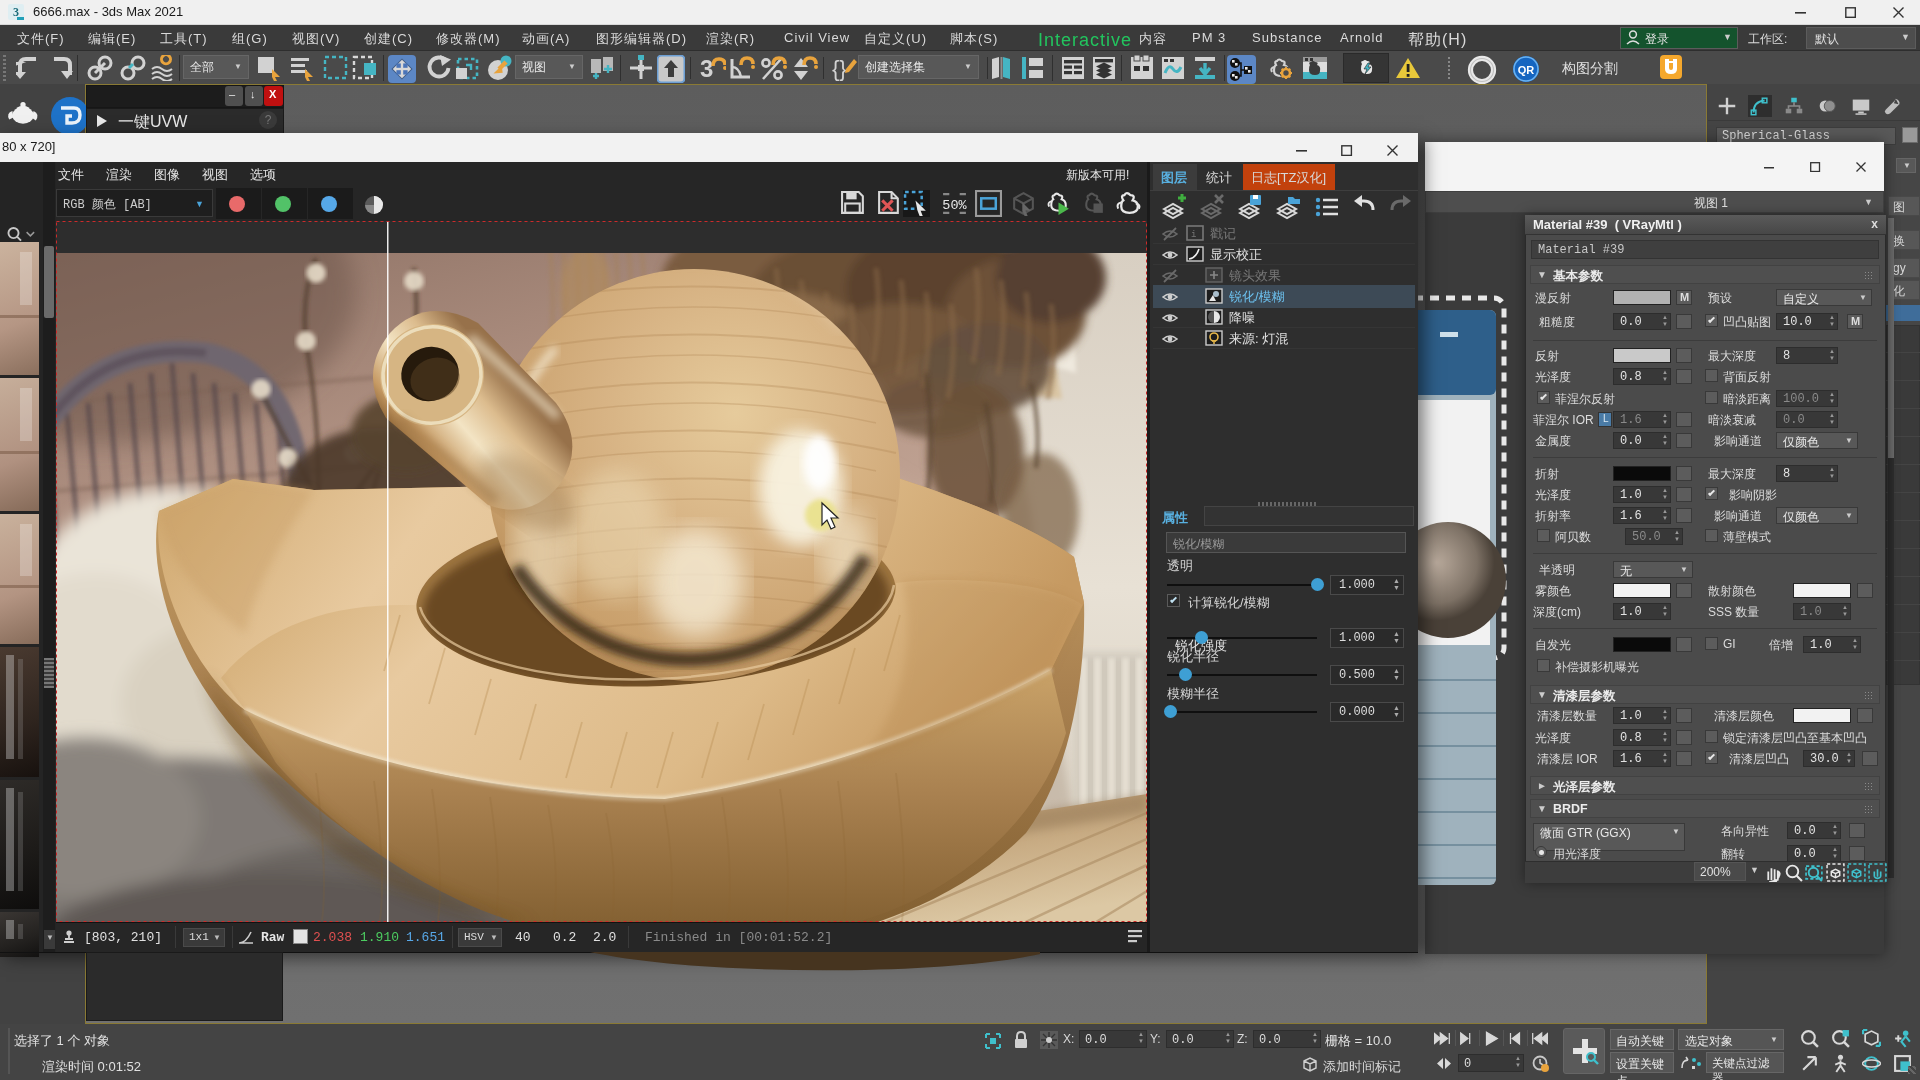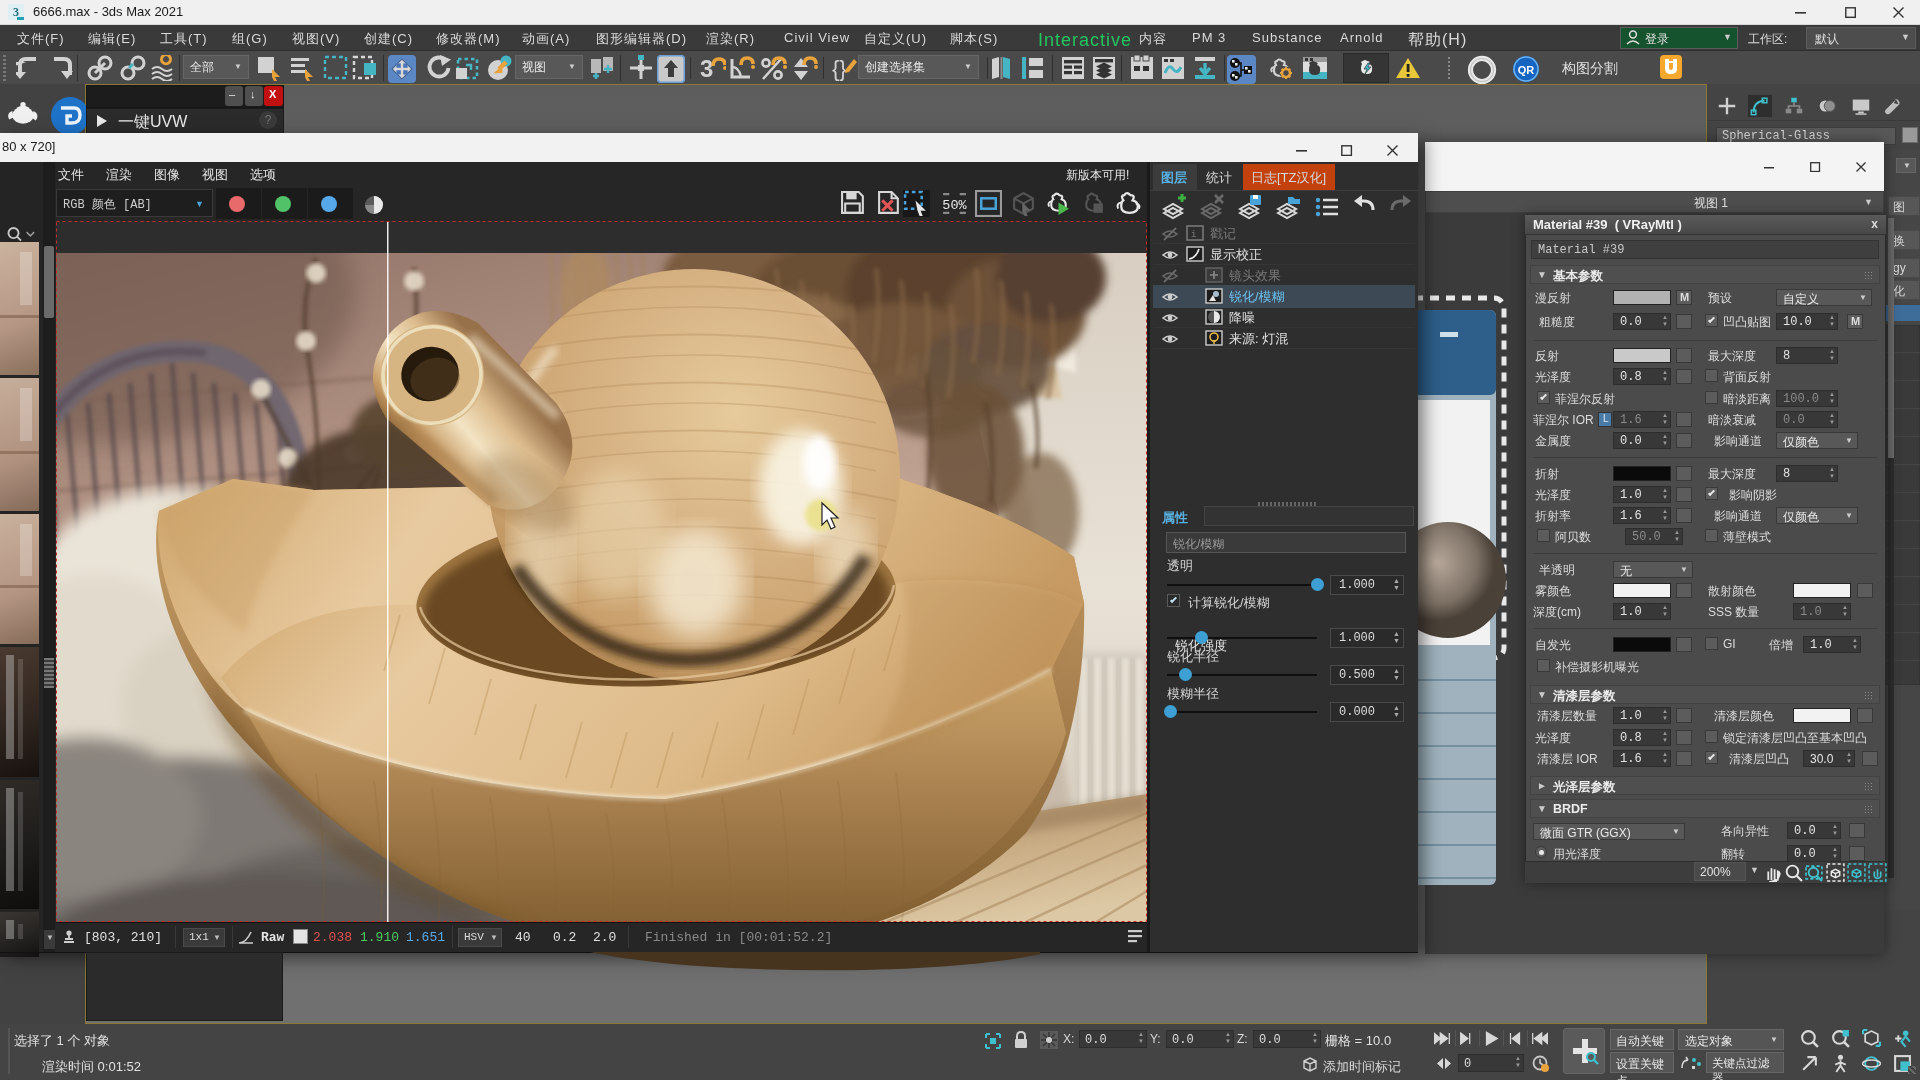--- a/index.html
+++ b/index.html
@@ -1198,35 +1198,35 @@
 <div class="abs" style="left:1613px;top:750px;width:58px;height:17px;background:#383838;border:1px solid #2d2d2d">
       <span style="position:absolute;left:6px;top:1px;font-size:12px;color:#e4e4e4;font-family:'Liberation Mono',monospace">1.6</span>
       <span style="position:absolute;right:2px;top:0;font-size:6px;color:#999;line-height:7px">▲<br>▼</span>
     </div>
 <div class="abs" style="left:1676px;top:751px;width:16px;height:15px;background:#5c5c5c;border:1px solid #393939"></div>
 <div class="abs" style="left:1705px;top:751px;width:13px;height:13px;background:#5c5c5c;border:1px solid #393939">
       <span style="position:absolute;left:2px;top:3px;width:7px;height:3px;border-left:2px solid #e8e8e8;border-bottom:2px solid #e8e8e8;transform:rotate(-45deg)"></span>
     </div>
 <div class="abs" style="left:1729px;top:751px;font-size:12px;color:#dcdcdc;white-space:nowrap;">清漆层凹凸</div>
 <div class="abs" style="left:1803px;top:750px;width:52px;height:17px;background:#383838;border:1px solid #2d2d2d">
-      <span style="position:absolute;left:6px;top:1px;font-size:12px;color:#e4e4e4;font-family:Liberation Sans, sans-serif">30.0</span>
+      <span style="position:absolute;left:6px;top:1px;font-size:12px;color:#e4e4e4;font-family:Liberation Mono, monospace">30.0</span>
       <span style="position:absolute;right:2px;top:0;font-size:6px;color:#999;line-height:7px">▲<br>▼</span>
     </div>
 <div class="abs" style="left:1862px;top:751px;width:16px;height:15px;background:#5c5c5c;border:1px solid #393939"></div>
 <div class="abs" style="left:1530px;top:776px;width:350px;height:19px;background:#4f4f4f;border:1px solid #424242">
       <span style="position:absolute;left:6px;top:3px;font-size:10px;color:#ccc">►</span>
       <span style="position:absolute;left:22px;top:2px;font-size:12.5px;font-weight:bold;color:#ececec">光泽层参数</span>
       <span style="position:absolute;right:6px;top:5px;width:9px;height:9px;background:radial-gradient(#8a8a8a 34%,transparent 36%);background-size:3px 3px"></span>
     </div>
 <div class="abs" style="left:1530px;top:799px;width:350px;height:19px;background:#4f4f4f;border:1px solid #424242">
       <span style="position:absolute;left:6px;top:3px;font-size:10px;color:#ccc">▼</span>
       <span style="position:absolute;left:22px;top:2px;font-size:12.5px;font-weight:bold;color:#ececec">BRDF</span>
       <span style="position:absolute;right:6px;top:5px;width:9px;height:9px;background:radial-gradient(#8a8a8a 34%,transparent 36%);background-size:3px 3px"></span>
     </div>
-<div class="abs" style="left:1533px;top:823px;width:152px;height:17px;background:#585858;border:1px solid #393939">
+<div class="abs" style="left:1533px;top:823px;width:152px;height:28px;background:#585858;border:1px solid #393939">
       <span style="position:absolute;left:6px;top:1px;font-size:12px;color:#e8e8e8">微面 GTR (GGX)</span>
       <span style="position:absolute;right:4px;top:3px;font-size:8px;color:#ccc">▼</span>
     </div>
 <div class="abs" style="left:1721px;top:823px;font-size:12px;color:#dcdcdc;white-space:nowrap;">各向异性</div>
 <div class="abs" style="left:1787px;top:822px;width:54px;height:17px;background:#383838;border:1px solid #2d2d2d">
       <span style="position:absolute;left:6px;top:1px;font-size:12px;color:#e4e4e4;font-family:'Liberation Mono',monospace">0.0</span>
       <span style="position:absolute;right:2px;top:0;font-size:6px;color:#999;line-height:7px">▲<br>▼</span>
     </div>
 <div class="abs" style="left:1849px;top:823px;width:16px;height:15px;background:#5c5c5c;border:1px solid #393939"></div>
 <div class="abs" style="left:1535px;top:846px;width:12px;height:12px;background:#5c5c5c;border:1px solid #393939;border-radius:50%">

